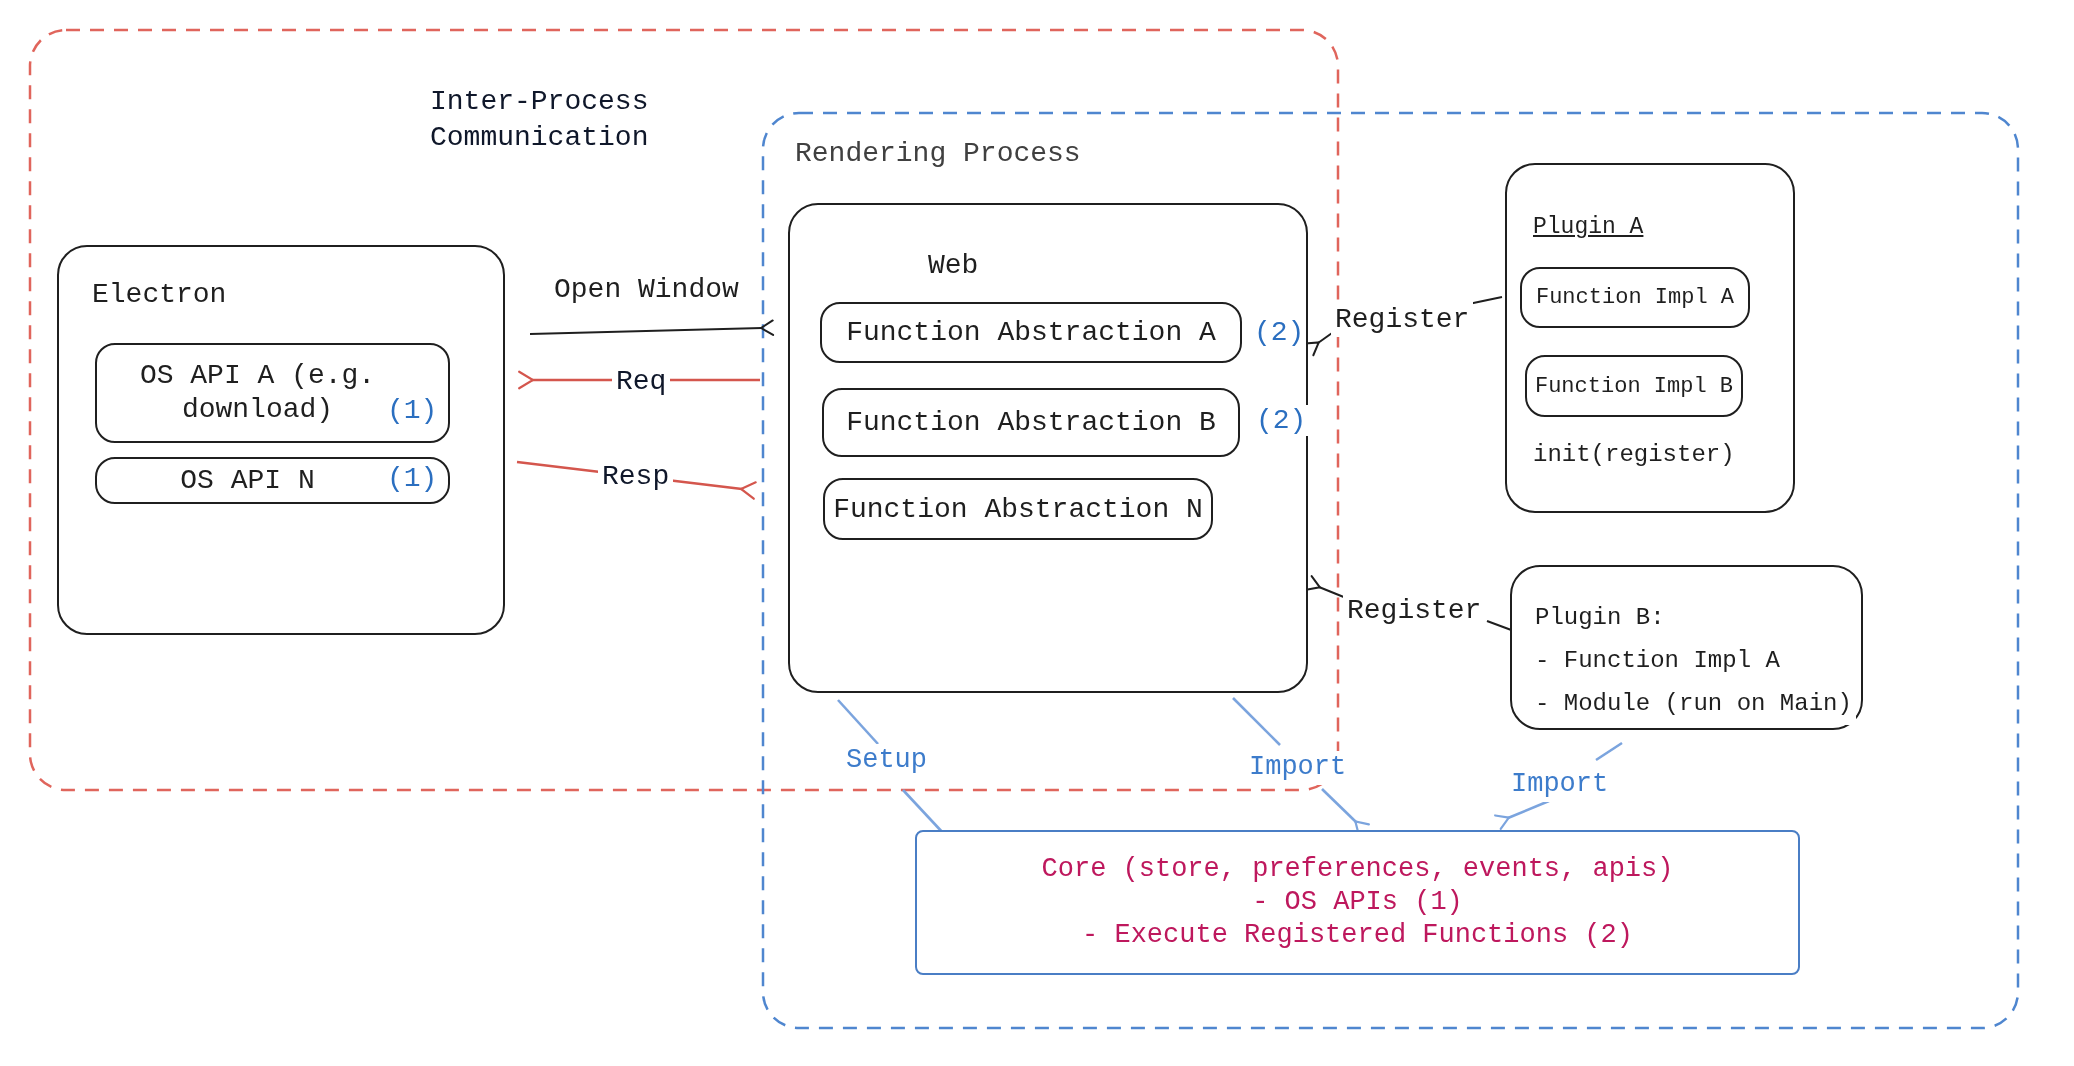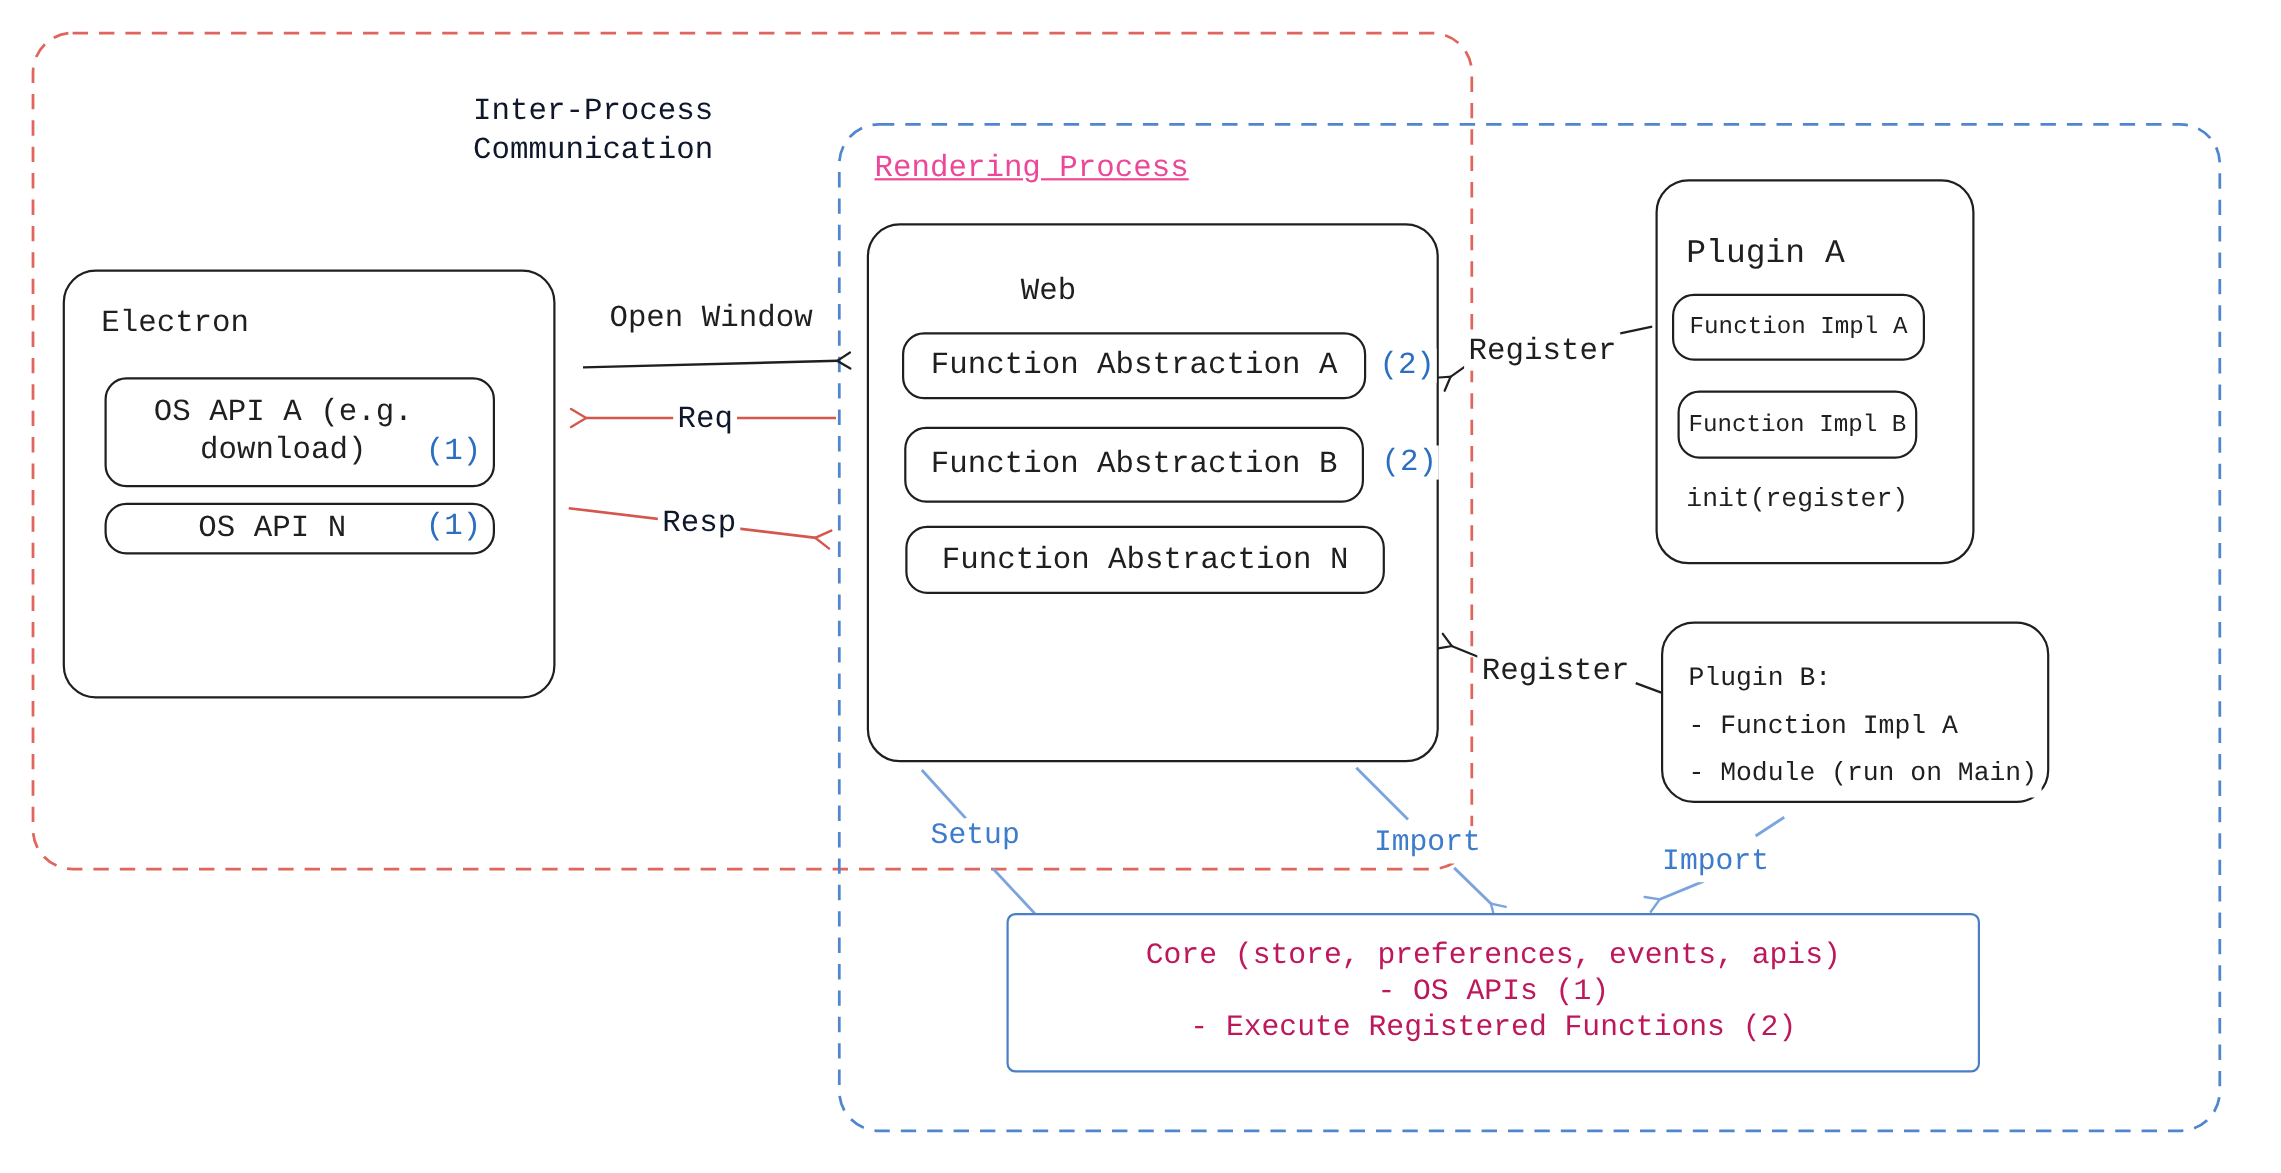--- a/index.html
+++ b/index.html
@@ -11,21 +11,21 @@
   .abs{position:absolute;z-index:2;}
   .lbl{white-space:pre;background:#ffffff;padding:0 4px;line-height:1.25;}
   .box{
     position:absolute;z-index:2;background:#ffffff;border:2px solid #1f1f1f;
     box-sizing:border-box;
   }
   .r-lg{border-radius:30px;}
   .r-md{border-radius:18px;}
   .center-txt{display:flex;align-items:center;justify-content:center;text-align:center;border-radius:20px;}
   .red-t{color:#0f172a;}
-  .blue-t{color:#ec4899;text-decoration:underline;}
+  .blue-t{color:#404040;}
   .lblue-t{color:#3d7ccb;}
   .core-box{
     position:absolute;z-index:2;background:#ffffff;border:2px solid #4a7ec5;border-radius:8px;
     box-sizing:border-box;display:flex;flex-direction:column;align-items:center;justify-content:center;
     color:#be185d;
   }
   .badge{position:absolute;z-index:3;color:#2b6fc0;background:#fff;padding:0 2px;}
 </style>
 </head>
 <body>
@@ -97,30 +97,30 @@
   <div class="box r-md center-txt" style="left:820px;top:302px;width:422px;height:61px;font-size:28px;">
     <div>Function Abstraction A</div>
   </div>
   <div class="badge" style="left:1252px;top:317px;font-size:28px;">(2)</div>
 
   <div class="box r-md center-txt" style="left:822px;top:388px;width:418px;height:69px;font-size:28px;">
     <div>Function Abstraction B</div>
   </div>
   <div class="badge" style="left:1254px;top:405px;font-size:28px;">(2)</div>
 
-  <div class="box r-md center-txt" style="left:823px;top:478px;width:436px;height:62px;font-size:28px;">
+  <div class="box r-md center-txt" style="left:823px;top:478px;width:390px;height:62px;font-size:28px;">
     <div>Function Abstraction N</div>
   </div>
 
 
   <div class="abs lbl" style="left:1331px;top:302px;font-size:28px;">Register</div>
   <div class="abs lbl" style="left:1343px;top:593px;font-size:28px;">Register</div>
 
   <div class="box r-lg" style="left:1505px;top:163px;width:290px;height:350px;"></div>
-  <div class="abs lbl" style="left:1529px;top:213px;font-size:30px;">Plugin A</div>
+  <div class="abs lbl" style="left:1529px;top:213px;font-size:23px;text-decoration:underline;">Plugin A</div>
   <div class="box r-md center-txt" style="left:1520px;top:267px;width:230px;height:61px;font-size:22px;">
     <div>Function Impl A</div>
   </div>
   <div class="box r-md center-txt" style="left:1525px;top:355px;width:218px;height:62px;font-size:22px;">
     <div>Function Impl B</div>
   </div>
   <div class="abs lbl" style="left:1529px;top:440px;font-size:24px;">init(register)</div>
 
   <div class="box r-lg" style="left:1510px;top:565px;width:353px;height:165px;"></div>
   <div class="abs lbl" style="left:1531px;top:596px;font-size:24px;line-height:43px;"><span>Plugin B:</span><br><span>- Function Impl A</span><br><span>- Module (run on Main)</span></div>

